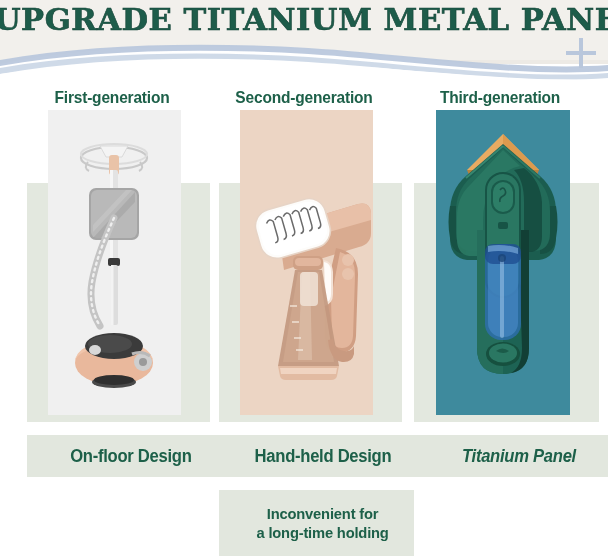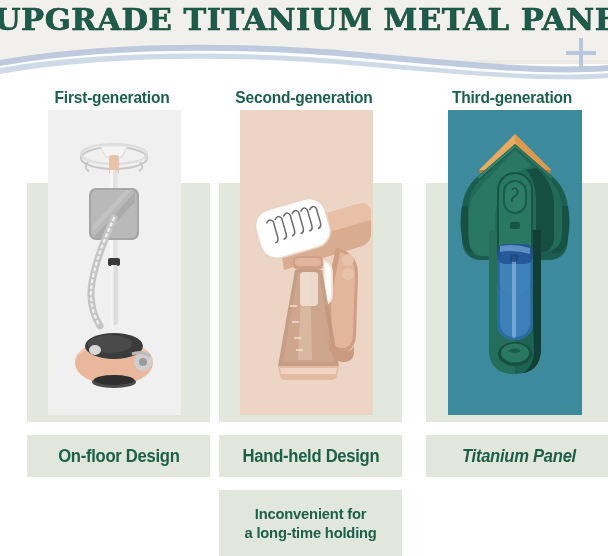--- a/index.html
+++ b/index.html
@@ -41,21 +41,21 @@
     position:absolute;right:12px;top:38px;width:30px;height:30px;
   }
   .plus-icon span{position:absolute;background:#b9c7dc;}
   .plus-icon .h{left:0;top:13px;width:30px;height:4px;}
   .plus-icon .v{left:13px;top:0;width:4px;height:30px;}
 
   
   .col{position:absolute;top:0;width:190px;height:556px;}
   .col-1{left:17px;}
   .col-2{left:209px;}
-  .col-3{left:416px;width:192px;}
+  .col-3{left:404px;width:192px;}
 
   .col-head{
     position:absolute;top:88px;left:0;width:190px;text-align:center;
     font-size:16.5px;font-weight:bold;color:#1d6049;
     font-family:"Liberation Sans","DejaVu Sans",sans-serif;
     letter-spacing:-0.2px;
     transform:scaleX(0.94);transform-origin:center;
     white-space:nowrap;
   }
   .col-3 .col-head{width:192px;}
@@ -77,20 +77,21 @@
   .col-3 .photo{background:#3e8a9d;left:32px;width:134px;}
 
   
   .label-box{
     position:absolute;left:10px;width:183px;
     background:#e2e7de;
     display:flex;align-items:center;justify-content:center;
     text-align:center;
     color:#1d6049;font-weight:bold;
     font-family:"Liberation Sans","DejaVu Sans",sans-serif;
+    padding-left:12px;
   }
   .col-3 .label-box{left:10px;width:186px;font-style:italic;}
   .label-1{top:435px;height:42px;font-size:17.5px;letter-spacing:-0.3px;}
   .label-2{top:490px;height:66px;font-size:15.5px;line-height:19px;letter-spacing:-0.2px;}
   .label-1 .txt{transform:scaleX(0.95);transform-origin:center;white-space:nowrap;}
   .label-2 .txt{transform:scaleX(0.95);transform-origin:center;}
 
   
   .p1{position:absolute;left:0;top:0;width:133px;height:305px;}
 

